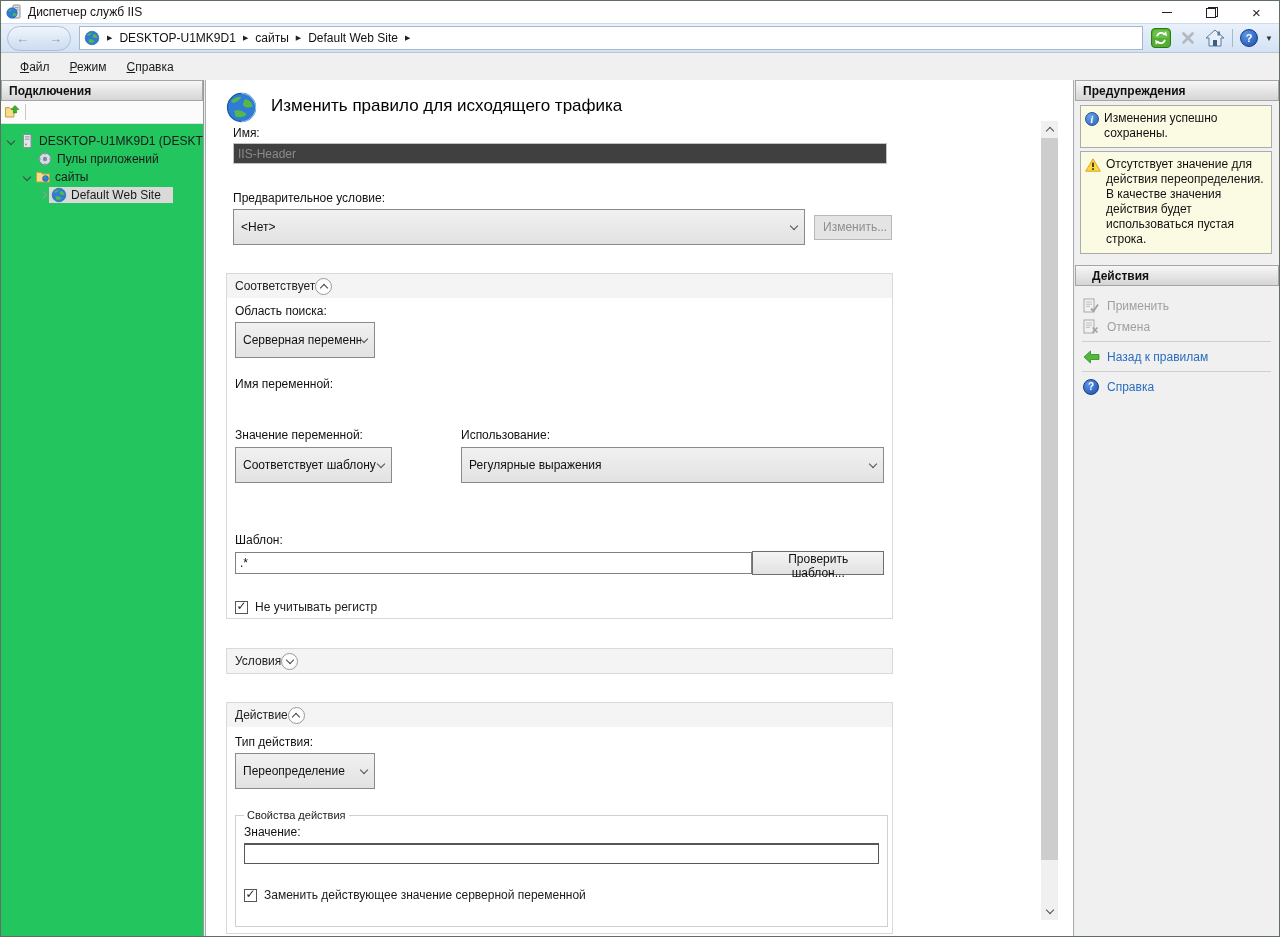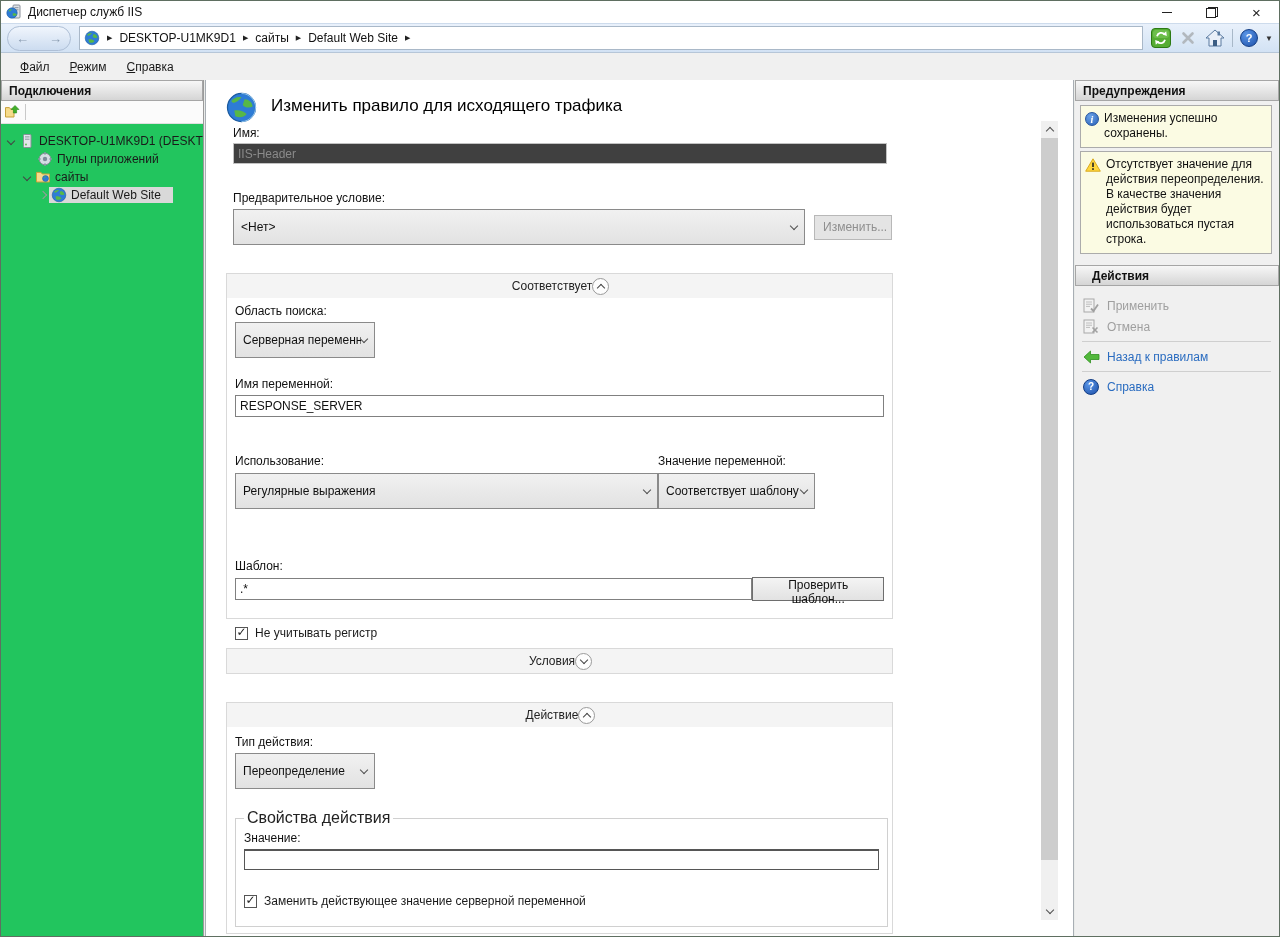--- a/index.html
+++ b/index.html
@@ -65,30 +65,30 @@
   .txt { height:21px; border:1px solid #808080; background:#fff; font-family:inherit; font-size:12px; padding:0 4px; color:#111; display:block; }
   .txt:disabled { background:#404040; border-color:#c2c2c2; color:#8a8a8a; }
   .txt.focused { border:1px solid #565656; border-top-width:2px; }
   .combo { height:24px; border:1px solid #8a8a8a; background:linear-gradient(#f1f1f1,#e2e2e2); display:flex; align-items:center; justify-content:space-between; padding:17px 7px; font-size:12px; color:#111; }
   .combo .chev { border-color:#505050; margin-top:-2px; }
   .btn { height:25px; border:1px solid #6e6e6e; background:linear-gradient(#f4f4f4,#e2e2e2); font-family:inherit; font-size:12px; color:#111; padding:0 8px; }
   .btn.disabled { border-color:#b8b8b8; color:#8f8f8f; background:#e4e4e4; }
   .row { display:flex; align-items:center; }
 
   .box { margin-left:20px; width:667px; border:1px solid #d9d9d9; background:#fff; }
-  .box-header { height:24px; background:#f4f4f4; display:flex; align-items:center; justify-content:center; padding:0 6px 0 8px; font-size:12px; color:#222; }
+  .box-header { height:24px; background:#f4f4f4; display:flex; align-items:center; justify-content:flex-start; padding:0 6px 0 8px; font-size:12px; color:#222; }
   .circ { width:17px; height:17px; border:1px solid #9a9a9a; border-radius:50%; display:inline-flex; align-items:center; justify-content:center; background:#fdfdfd; }
   .circ .chev-u { margin-top:3px; }
   .circ .chev-d { margin-top:-2px; }
   .box-body { padding:6px 8px 0; }
   .checkrow { display:flex; align-items:center; gap:7px; }
   .checkbox { width:13px; height:13px; border:1px solid #555; background:#fff; position:relative; flex:0 0 auto; }
   .checkbox.checked::after { content:"✓"; position:absolute; left:0.5px; top:-2.5px; font-size:12px; color:#222; }
   fieldset.group { border:1px solid #d0d0d0; padding:2px 8px 0; width:651px; height:118px; }
-  fieldset.group legend { font-size:16px; padding:0 3px; color:#222; }
+  fieldset.group legend { font-size:11px; padding:0 3px; color:#222; }
 
   
   .scrollbar { position:absolute; top:41px; right:15px; width:17px; height:799px; background:#f0f0f0; display:flex; flex-direction:column; }
   .sb-btn { height:17px; display:flex; align-items:center; justify-content:center; }
   .sb-btn .chev { border-color:#505050; }
   .sb-btn .chev-u { margin-top:3px; }
   .sb-btn .chev-d { margin-top:-3px; }
   .sb-track { flex:1; }
   .sb-thumb { width:17px; height:722px; background:#cdcdcd; }
 
@@ -302,34 +302,33 @@
             </span>
         </div>
         <div class="box-body">
           <label class="flabel">Область поиска:</label>
           <div class="combo" style="width:140px; height:23px;">
             <span style="overflow:hidden; white-space:nowrap;">Серверная переменн</span>
             <span class="chev chev-d"></span>
           </div>
 
           <label class="flabel" style="margin-top:19px;">Имя переменной:</label>
-          <input class="txt" style="width: 649px; height: 22px;" value="RESPONSE_SERVER">
 
           <div class="row" style="margin-top:37px; align-items:flex-start;">
+            <div style="width:228px;">
+              <label class="flabel" style="margin-bottom:5px;">Значение переменной:</label>
+              <div class="combo" style="width:157px;">
+                <span>Соответствует шаблону</span>
+                <span class="chev chev-d"></span>
+              </div>
+            </div>
             <div style="flex:1;">
               <label class="flabel" style="margin-bottom:5px;">Использование:</label>
               <div class="combo" style="width:423px;">
                 <span>Регулярные выражения</span>
-                <span class="chev chev-d"></span>
-              </div>
-            </div>
-            <div style="width:228px;">
-              <label class="flabel" style="margin-bottom:5px;">Значение переменной:</label>
-              <div class="combo" style="width:157px;">
-                <span>Соответствует шаблону</span>
                 <span class="chev chev-d"></span>
               </div>
             </div>
           </div>
 
           <label class="flabel" style="margin-top:50px;">Шаблон:</label>
           <div class="row">
             <input class="txt" style="width: 519px; height: 22px;" value=".*">
             <button class="btn" style="width:132px; height:24px;">Проверить шаблон...</button>
           </div>

